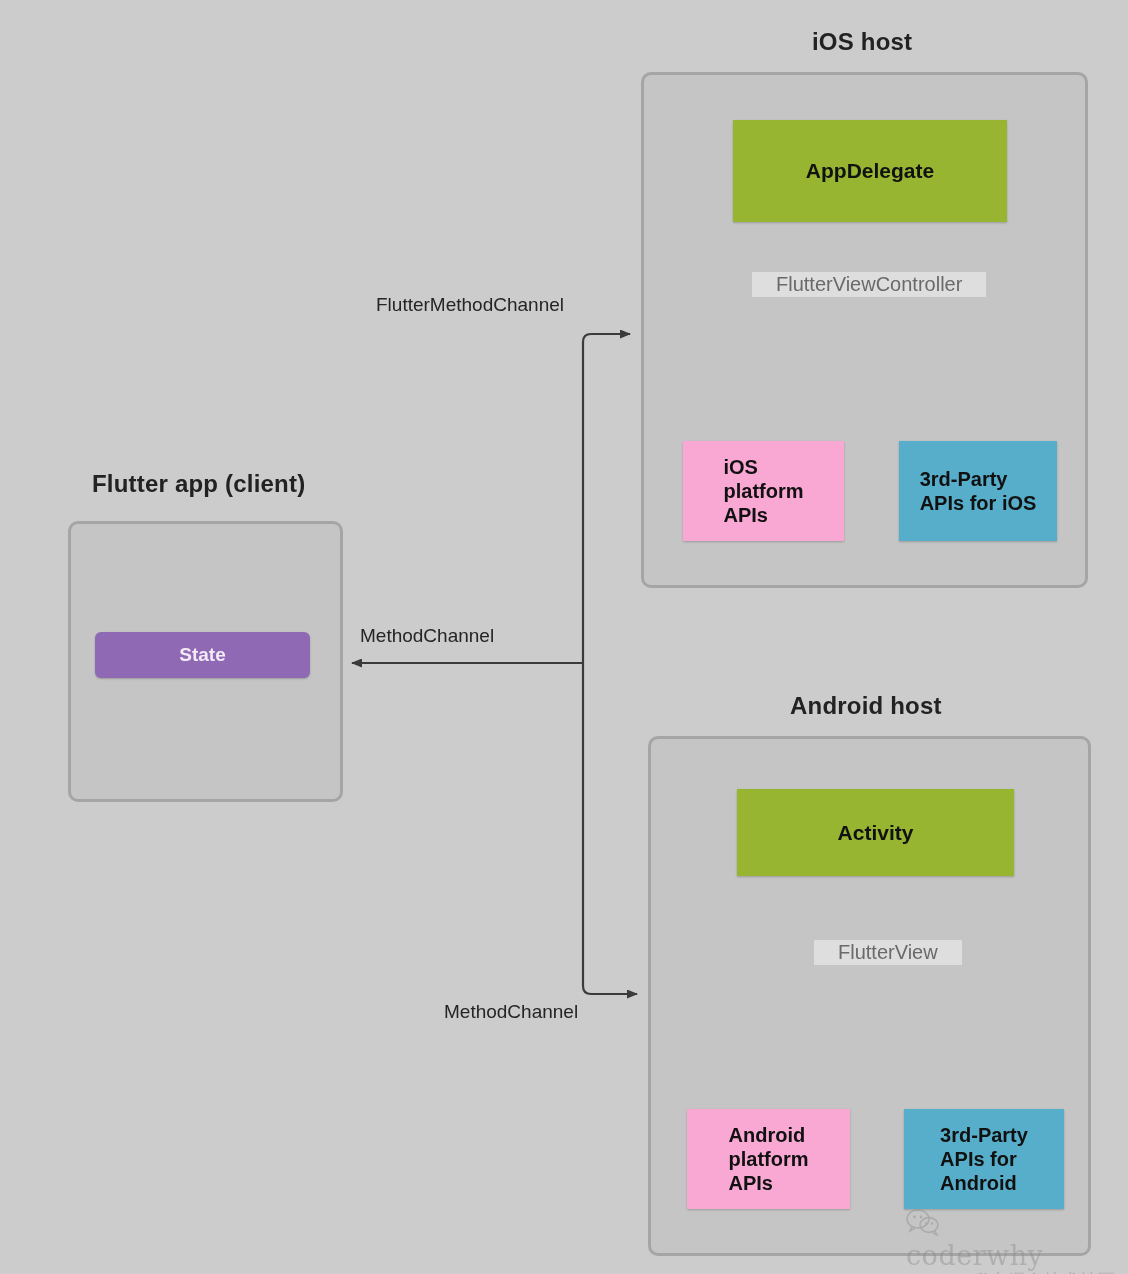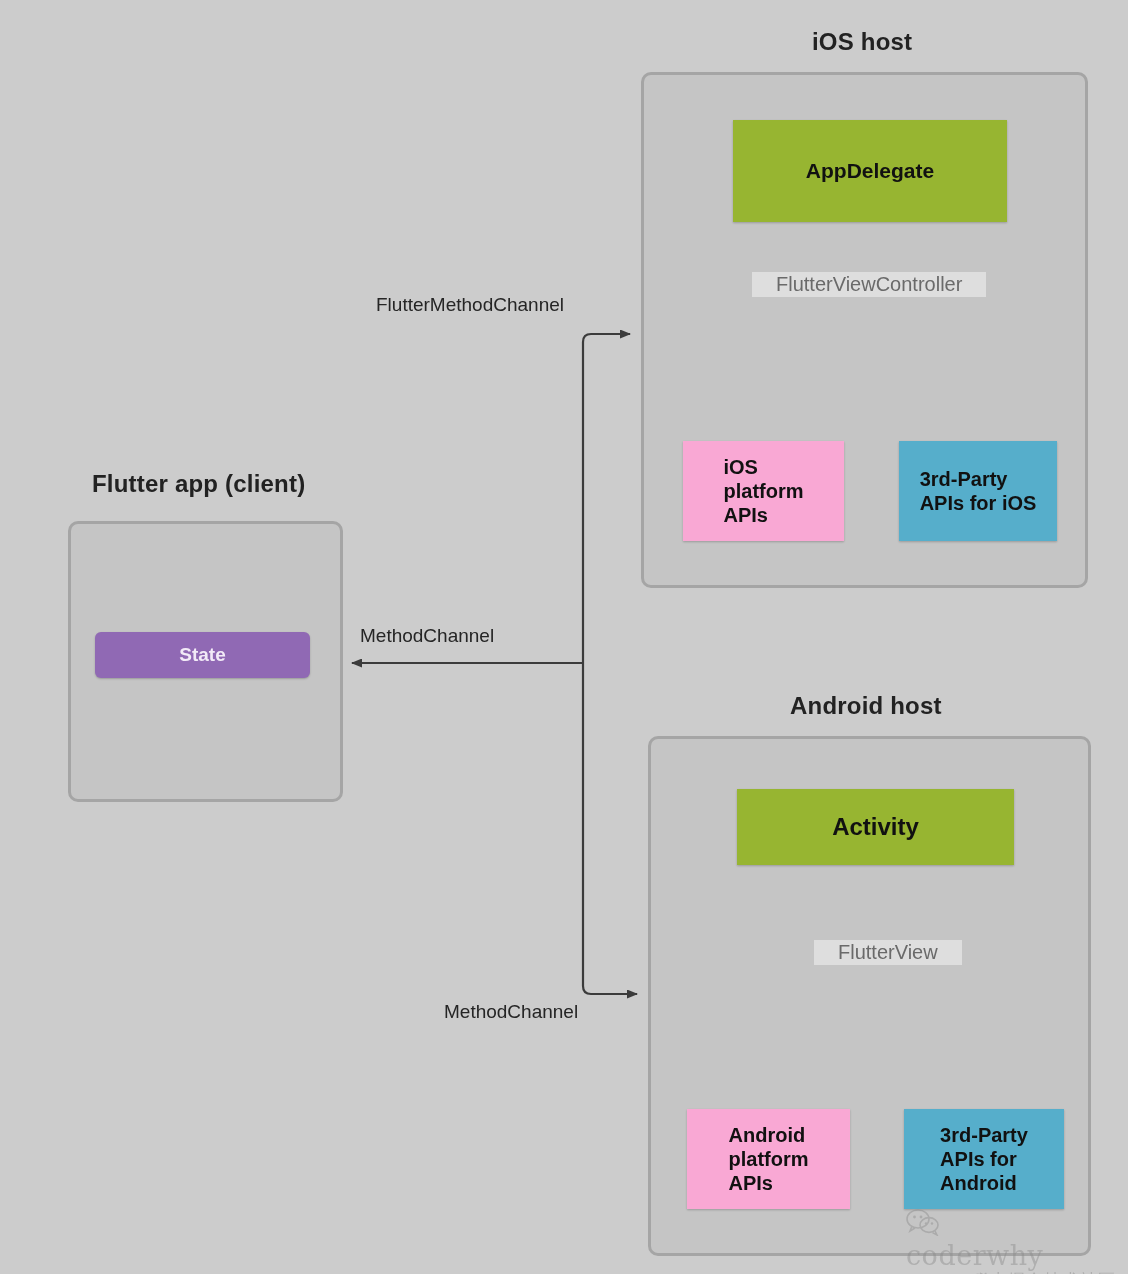--- a/index.html
+++ b/index.html
@@ -55,21 +55,21 @@
   }
   .node-green  { background: #97b531; }
   .node-orange { background: #f9a8d4; }
   .node-blue   { background: #56aecb; }
   .node-purple { background: #9069b4; color: #f2eaf7; }
 
   #node-appdelegate { left: 733px; top: 120px; width: 274px; height: 102px; font-size: 21px; }
   #node-ios-platform{ left: 683px; top: 441px; width: 161px; height: 100px; font-size: 20px; }
   #node-ios-3rd     { left: 899px; top: 441px; width: 158px; height: 100px; font-size: 20px; }
 
-  #node-activity    { left: 737px; top: 789px; width: 277px; height: 76px; font-size: 24px; }
+  #node-activity    { left: 737px; top: 789px; width: 277px; height: 87px; font-size: 21px; }
   #node-android-platform { left: 687px; top: 1109px; width: 163px; height: 100px; font-size: 20px; }
   #node-android-3rd { left: 904px; top: 1109px; width: 160px; height: 100px; font-size: 20px; }
 
   #node-state { left: 95px; top: 632px; width: 215px; height: 46px; font-size: 19px; border-radius: 6px; }
 
   
   .edge-chip {
     position: absolute;
     background: #dedede;
     color: #6a6a6a;

